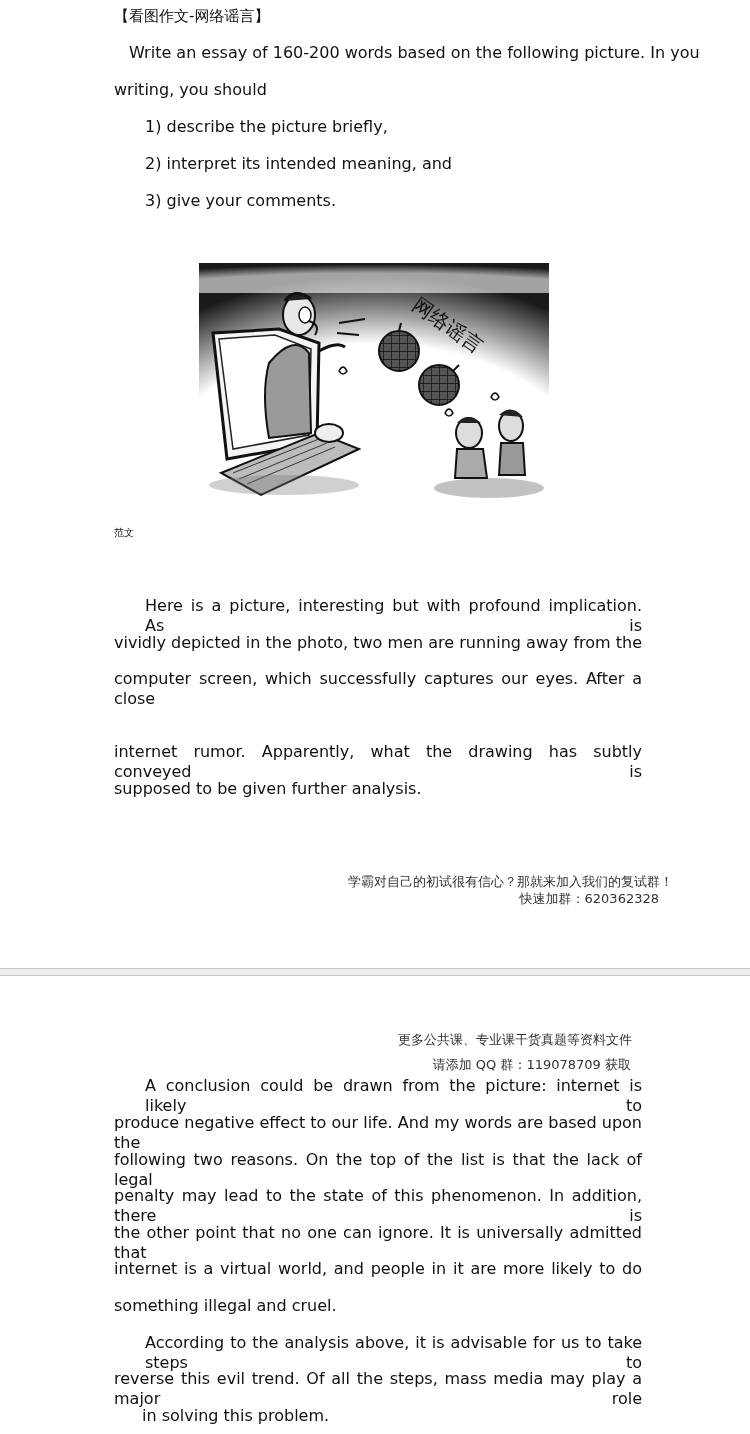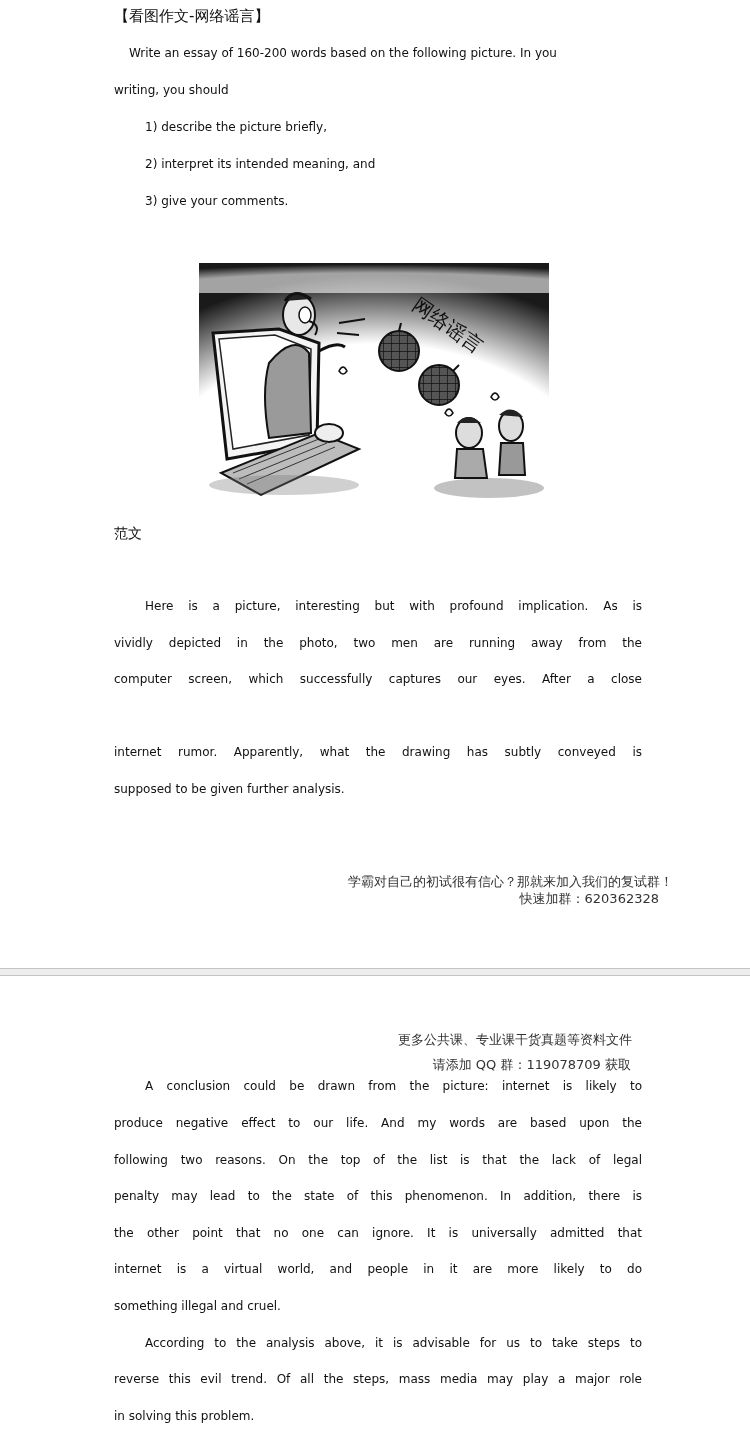--- a/index.html
+++ b/index.html
@@ -4,21 +4,21 @@
 <style>
   html, body { margin: 0; padding: 0; background: #ffffff; }
   body { width: 750px; height: 1434px; position: relative; overflow: hidden;
          font-family: "DejaVu Sans", "Liberation Sans", sans-serif; color: #111; }
   .page { position: absolute; left: 0; width: 750px; background: #fff; }
   .page1 { top: 0; height: 1104px; padding-left: 28px; }
   .page-gap { position: absolute; left: 0; top: 968px; width: 750px; height: 8px;
               background: #ededed; border-top: 1px solid #c4c4c4; border-bottom: 1px solid #c4c4c4; box-sizing: border-box; }
   .page2 { top: 977px; height: 457px; }
 
-  .line { position: absolute; left: 114px; width: 528px; font-size: 12px; line-height: 20px; white-space: nowrap; }
+  .line { position: absolute; left: 114px; width: 528px; font-size: 16px; line-height: 20px; white-space: nowrap; }
   .just { text-align: justify; text-align-last: justify; white-space: normal; }
   .heading { left: 114px; font-size: 15px; }
   .ind1 { left: 129px; }
   .ind2 { left: 145px; }
 
   .figure { position: absolute; left: 199px; top: 263px; width: 350px; height: 242px; overflow: hidden; background: #fff; }
 
   .note { position: absolute; font-size: 13px; line-height: 16px; color: #333; white-space: nowrap; }
 </style>
 </head>
@@ -77,21 +77,21 @@
       <path d="M258 160 Q268 148 282 160" fill="#222"></path>
       <path d="M258 186 L284 186 L288 215 L256 215 Z" fill="#aaa" stroke="#111" stroke-width="2"></path>
       <ellipse cx="312" cy="163" rx="12" ry="15" fill="#ddd" stroke="#111" stroke-width="2"></ellipse>
       <path d="M300 152 Q312 140 324 154" fill="#222"></path>
       <path d="M302 180 L324 180 L326 212 L300 212 Z" fill="#999" stroke="#111" stroke-width="2"></path>
 
       <path d="M246 150 q4 -8 8 0 q-4 6 -8 0z M292 134 q4 -8 8 0 q-4 6 -8 0z M140 108 q4 -8 8 0 q-4 6 -8 0z" fill="#fff" stroke="#111" stroke-width="1.5"></path>
     </svg>
   </div>
 
-  <div class="line" style="top:523px; font-size:14px;">范文</div>
+  <div class="line" style="top:523px; font-size:10px;">范文</div>
 
   <div class="line just ind2" style="top:596px; width:497px;">Here is a picture, interesting but with profound implication. As is</div>
   <div class="line just" style="top:633px;">vividly depicted in the photo, two men are running away from the</div>
   <div class="line just" style="top:669px;">computer screen, which successfully captures our eyes. After a close</div>
   <div class="line just" style="top:742px;">internet rumor. Apparently, what the drawing has subtly conveyed is</div>
   <div class="line" style="top:779px;">supposed to be given further analysis.</div>
 
   <div class="note" style="top:874px; left:348px;">学霸对自己的初试很有信心？那就来加入我们的复试群！</div>
   <div class="note" style="top:891px; right:119px;">快速加群：620362328</div>
 </div>
@@ -105,14 +105,14 @@
   <div class="line just ind2" style="top:99px; width:497px;">A conclusion could be drawn from the picture: internet is likely to</div>
   <div class="line just" style="top:136px;">produce negative effect to our life. And my words are based upon the</div>
   <div class="line just" style="top:173px;">following two reasons. On the top of the list is that the lack of legal</div>
   <div class="line just" style="top:209px;">penalty may lead to the state of this phenomenon. In addition, there is</div>
   <div class="line just" style="top:246px;">the other point that no one can ignore. It is universally admitted that</div>
   <div class="line just" style="top:282px;">internet is a virtual world, and people in it are more likely to do</div>
   <div class="line" style="top:319px;">something illegal and cruel.</div>
 
   <div class="line just ind2" style="top:356px; width:497px;">According to the analysis above, it is advisable for us to take steps to</div>
   <div class="line just" style="top:392px;">reverse this evil trend. Of all the steps, mass media may play a major role</div>
-  <div class="line" style="top:429px;">in solving this problem.</div>
+  <div class="line" style="top:429px;margin-left:28px;">in solving this problem.</div>
 </div>
 
 </body></html>

